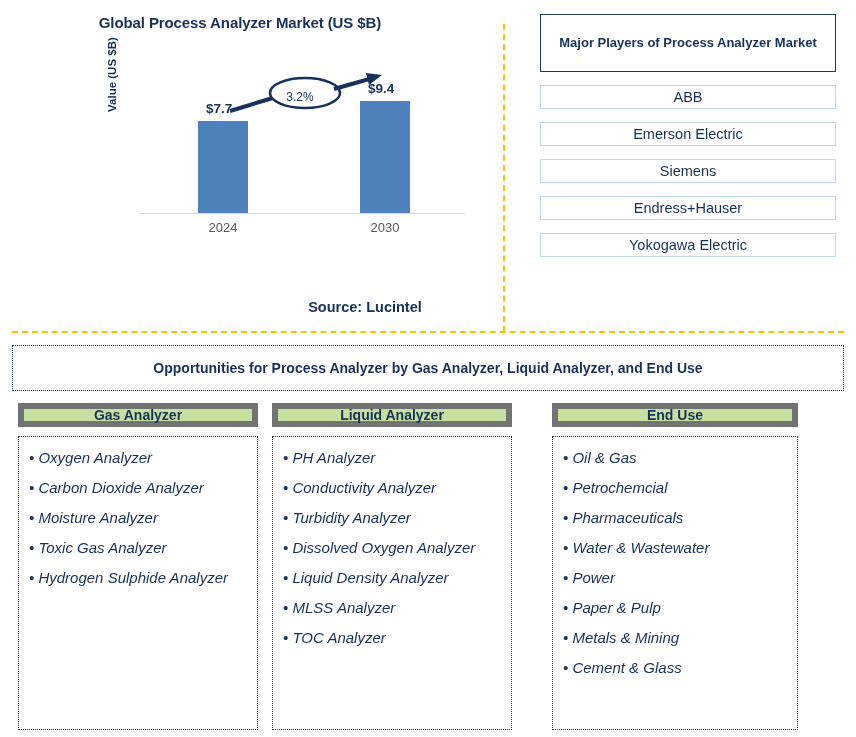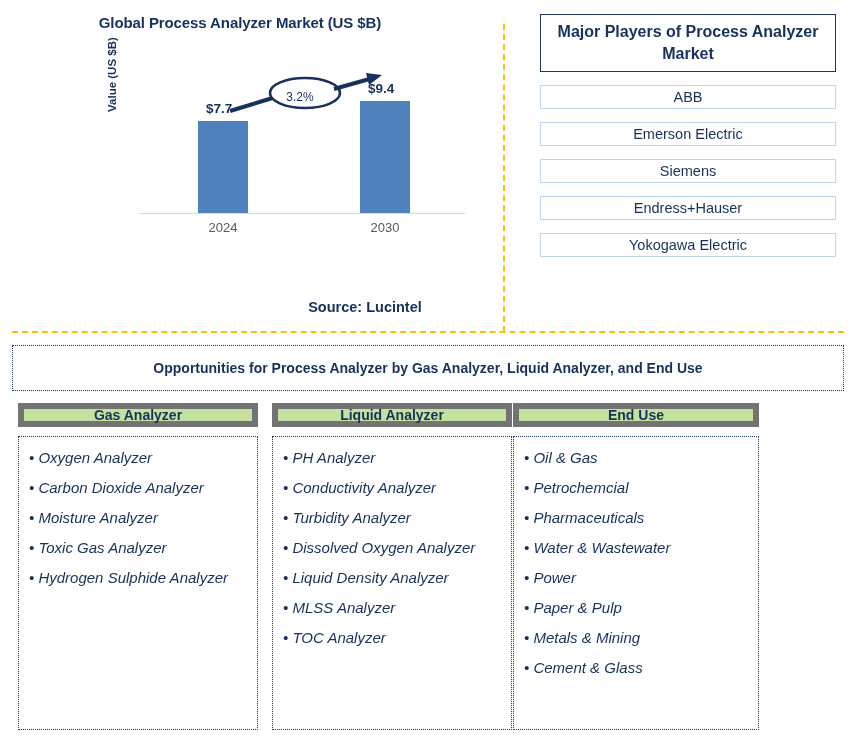--- a/index.html
+++ b/index.html
@@ -138,21 +138,21 @@
 
   #players-header {
     box-sizing: border-box;
     width: 296px;
     height: 58px;
     border: 1.5px solid #1F3864;
     display: flex;
     align-items: center;
     justify-content: center;
     text-align: center;
-    font-size: 16px;
+    font-size: 13px;
     font-weight: bold;
     color: #17315C;
     line-height: 1.35;
     padding: 0 14px;
     background: #ffffff;
   }
 
   .player-box {
     box-sizing: border-box;
     width: 296px;
@@ -188,21 +188,21 @@
     position: absolute;
     left: 18px; top: 403px;
     width: 820px;
   }
   .column {
     position: absolute;
     top: 0;
   }
   #column-0 { left: 0px;   width: 240px; }
   #column-1 { left: 254px; width: 240px; }
-  #column-2 { left: 495px; width: 246px; }
+  #column-2 { left: 534px; width: 246px; }
 
   .column-header {
     box-sizing: border-box;
     height: 24px;
     background: #C6E0A0;
     border: 6px solid #737373;
     display: flex;
     align-items: center;
     justify-content: center;
     font-size: 14px;

